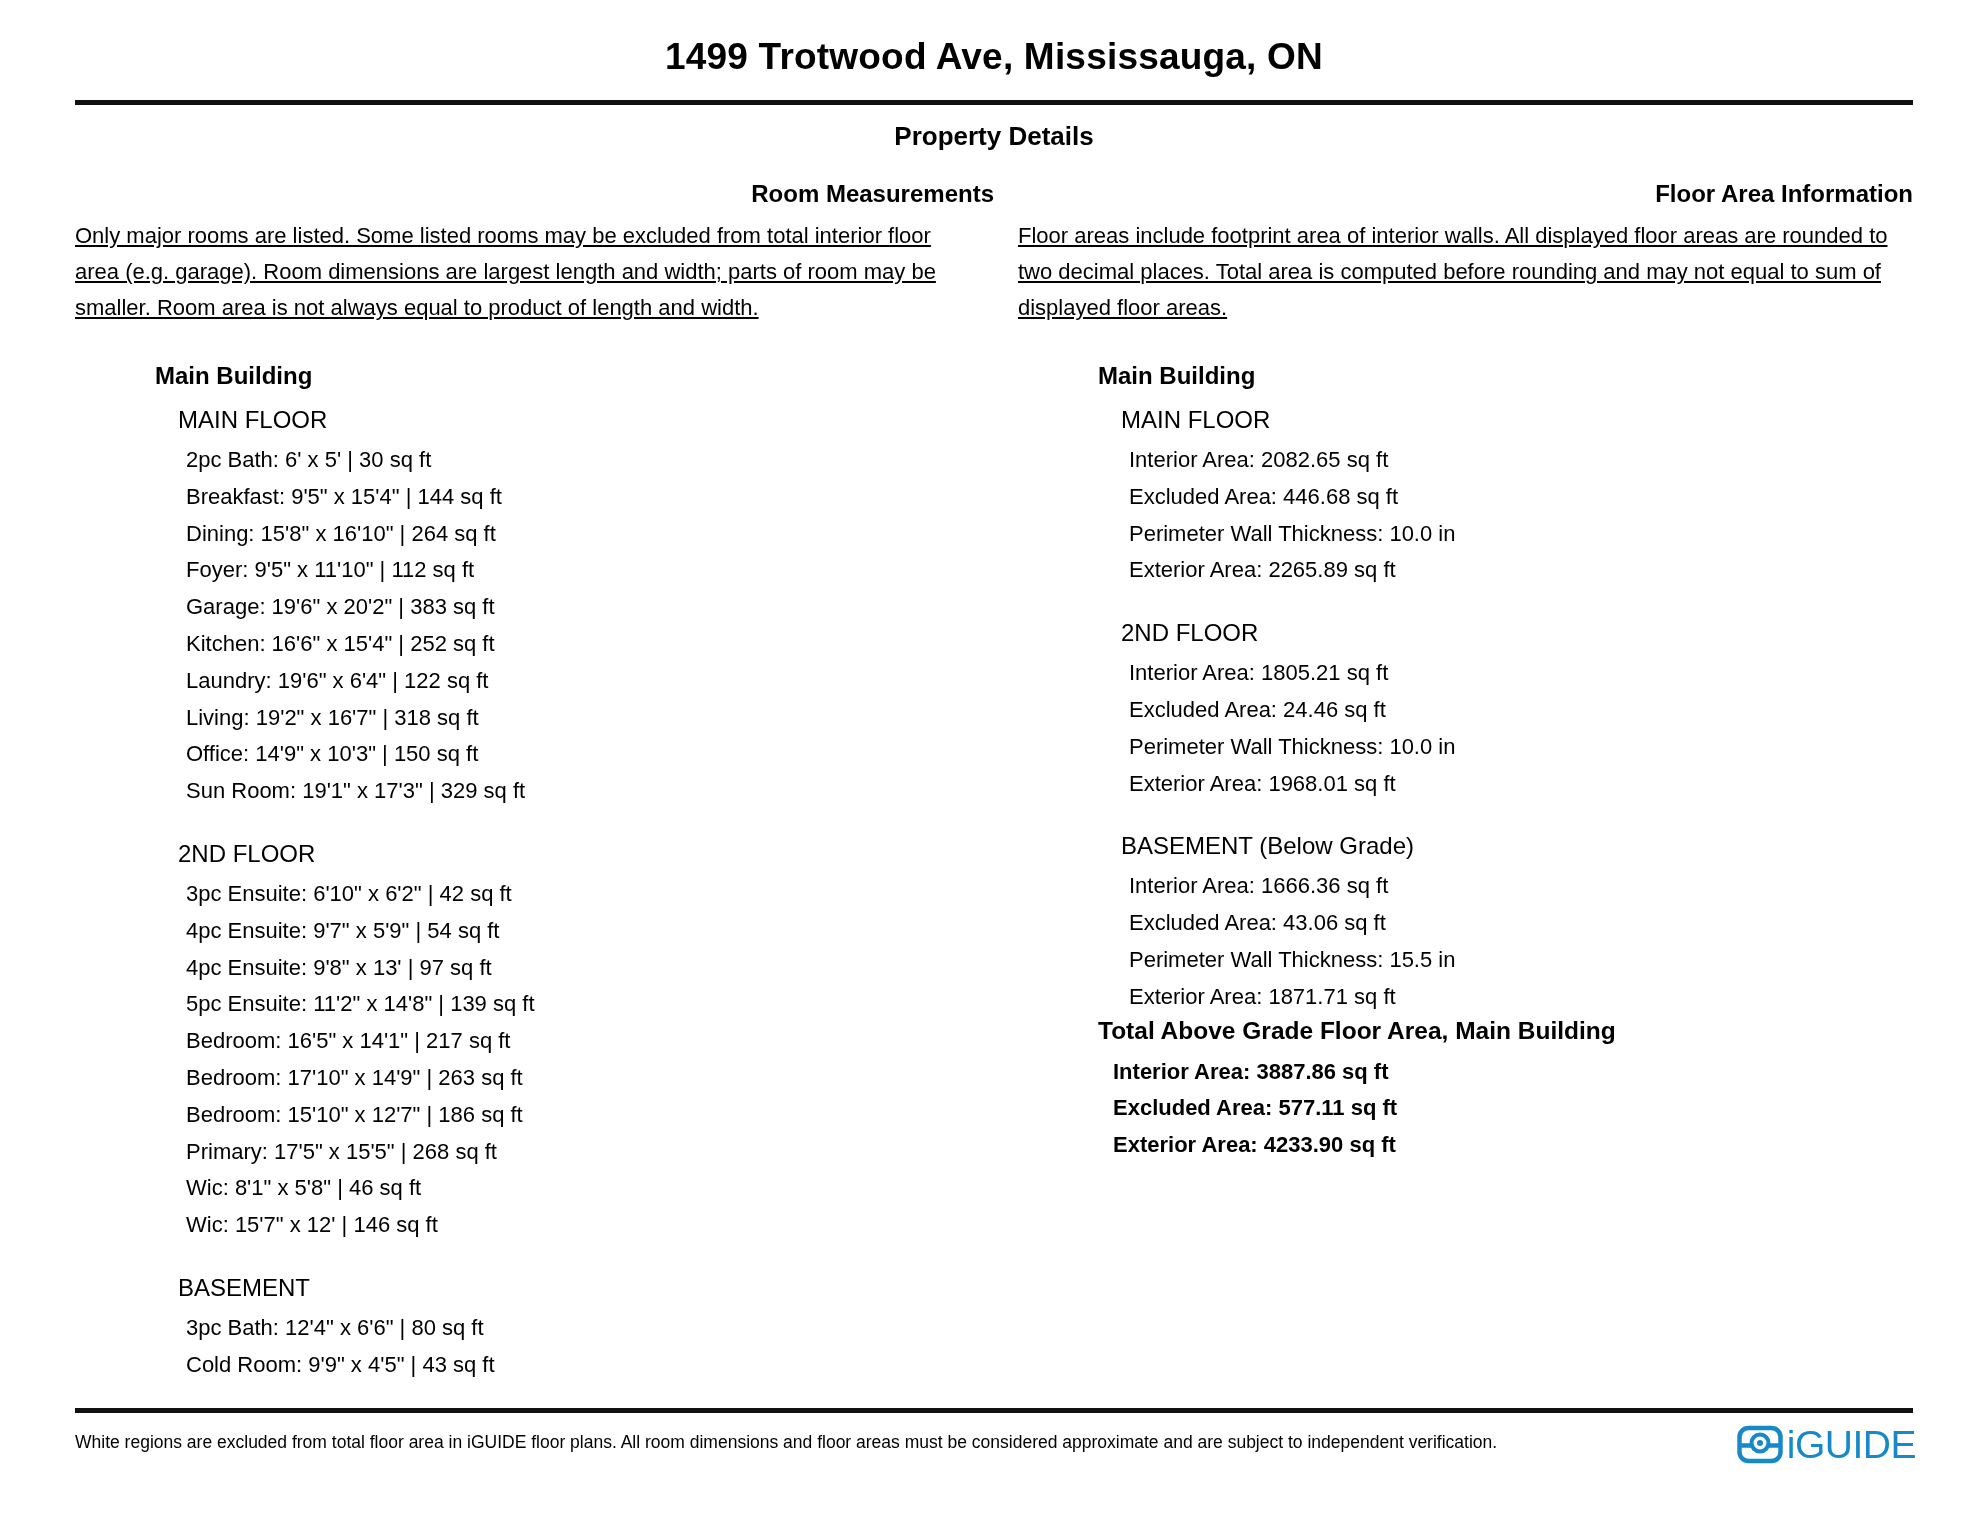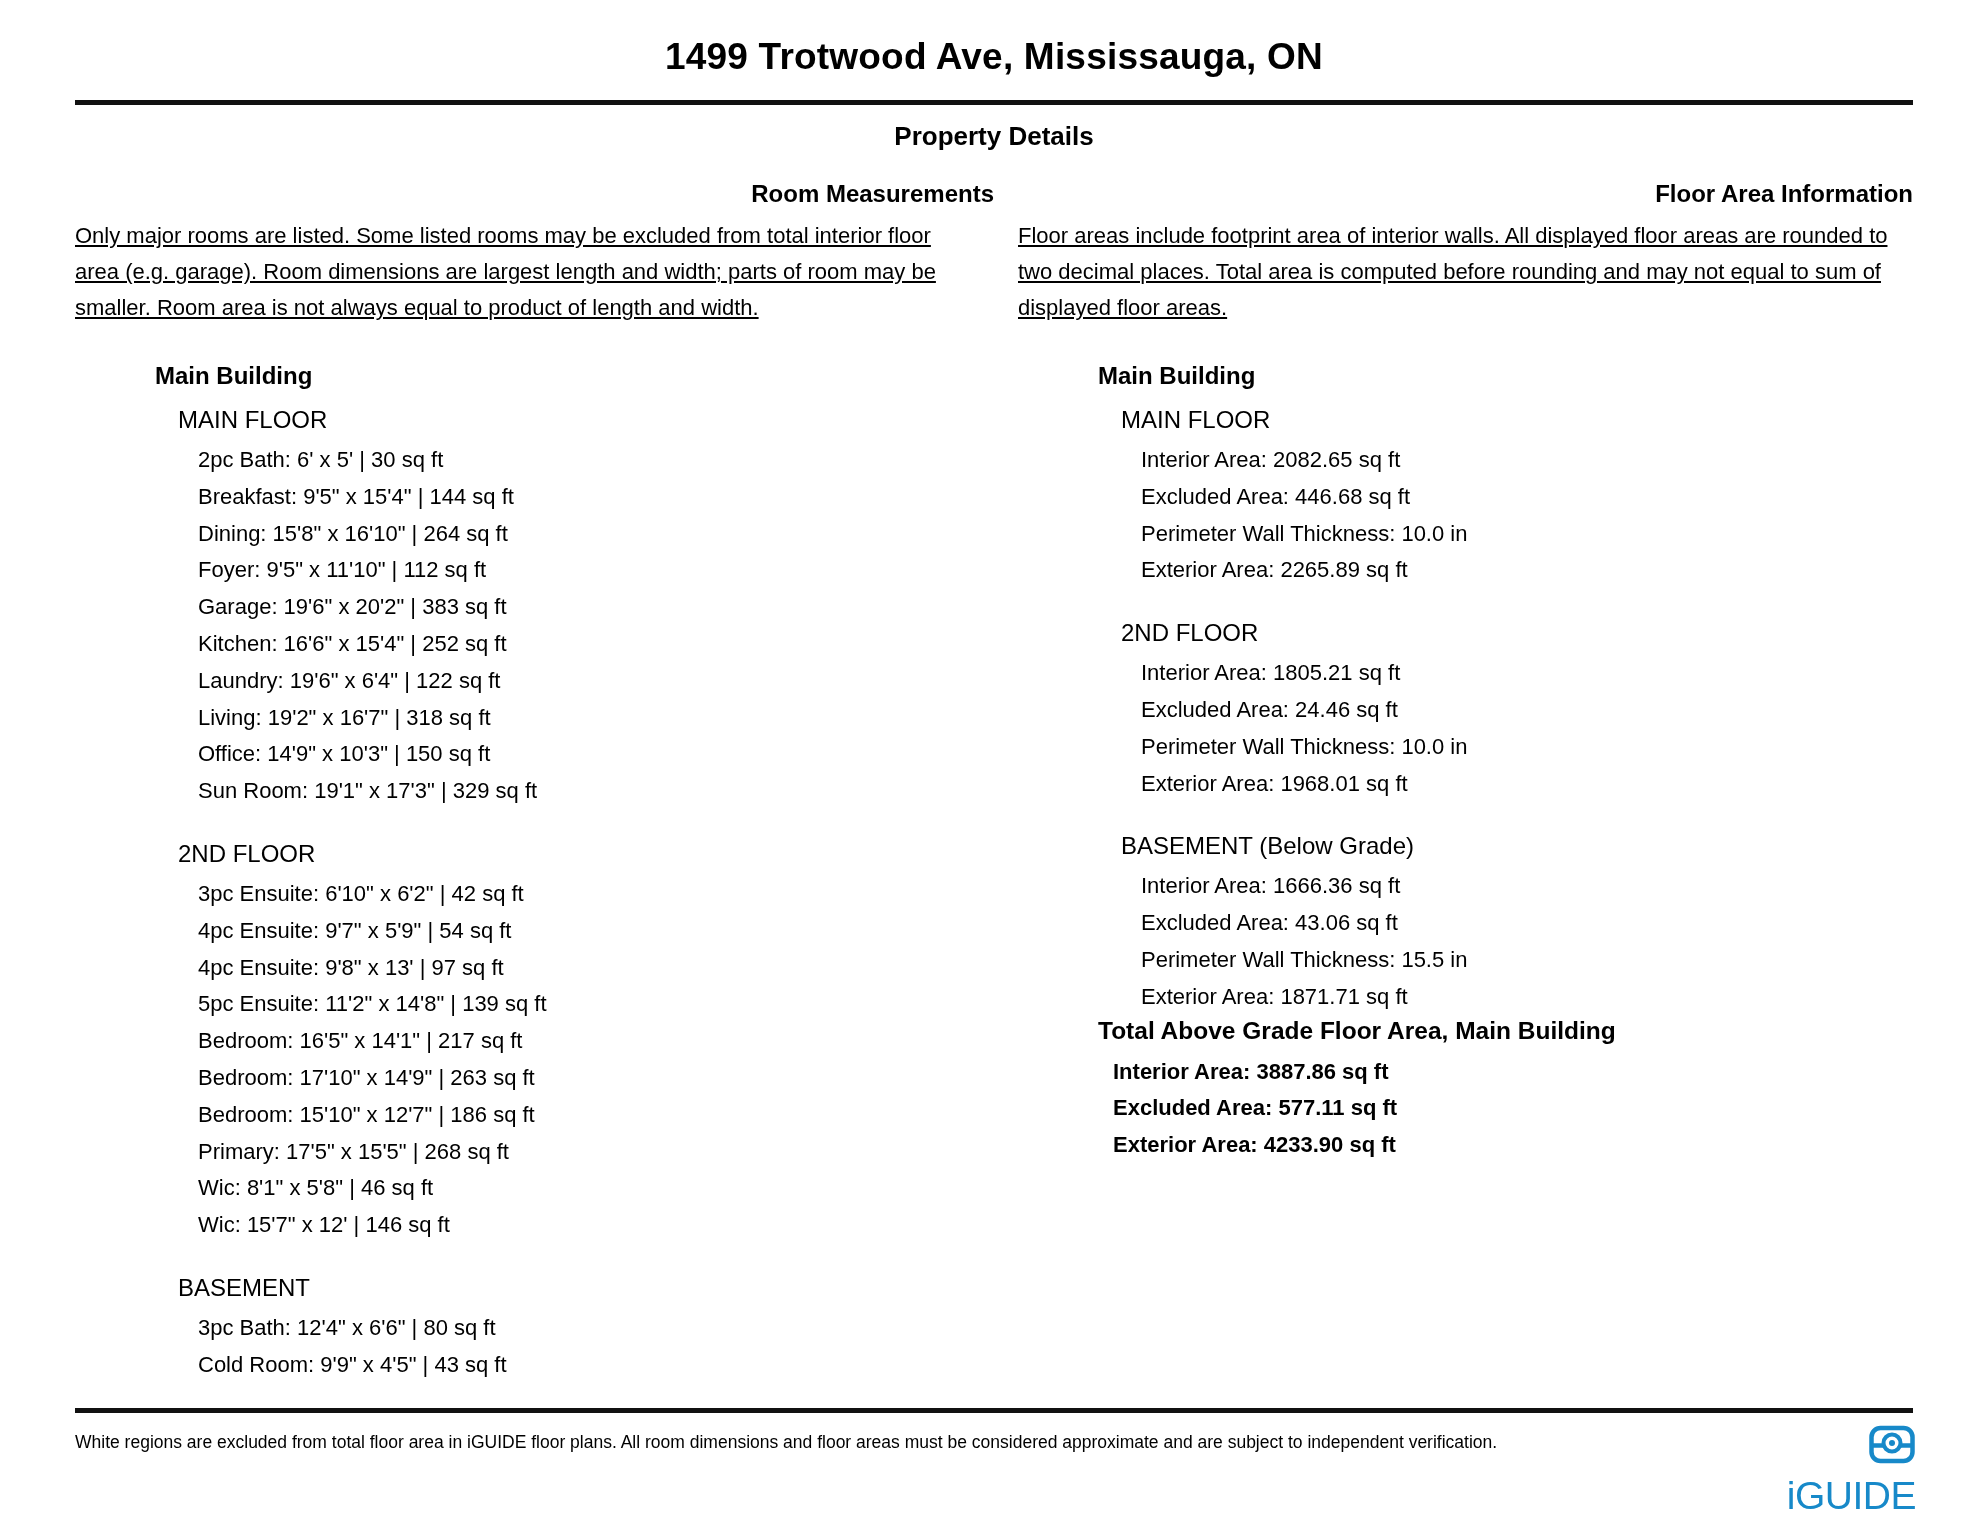--- a/index.html
+++ b/index.html
@@ -58,21 +58,21 @@
   }
   .floor-block { margin-left: 103px; margin-top: 8px; }
   .floor-block + .floor-block { margin-top: 22px; }
   .floor-label {
     font-size: 24px;
     line-height: 44px;
   }
   .line-item {
     font-size: 22px;
     line-height: 36.8px;
-    margin-left: 20px;
+    margin-left: 8px;
     white-space: nowrap;
   }
   .total-section { margin-left: 80px; }
   .total-heading {
     font-size: 24.5px;
     font-weight: bold;
     line-height: 30px;
     margin-bottom: 8px;
   }
   .total-section .line-item { margin-left: 15px; font-weight: bold; }
@@ -89,23 +89,22 @@
     justify-content: space-between;
     align-items: flex-start;
   }
   .disclaimer {
     font-size: 17.5px;
     padding-top: 10px;
     max-width: 1560px;
   }
   .logo {
     display: flex;
-    align-items: flex-end;
+    align-items: flex-start;
     gap: 3px;
-    flex-direction: column;
   }
   .logo-text {
     font-size: 39px;
     letter-spacing: -0.5px;
     line-height: 46px;
   }
 </style>
 </head>
 <body>
 

